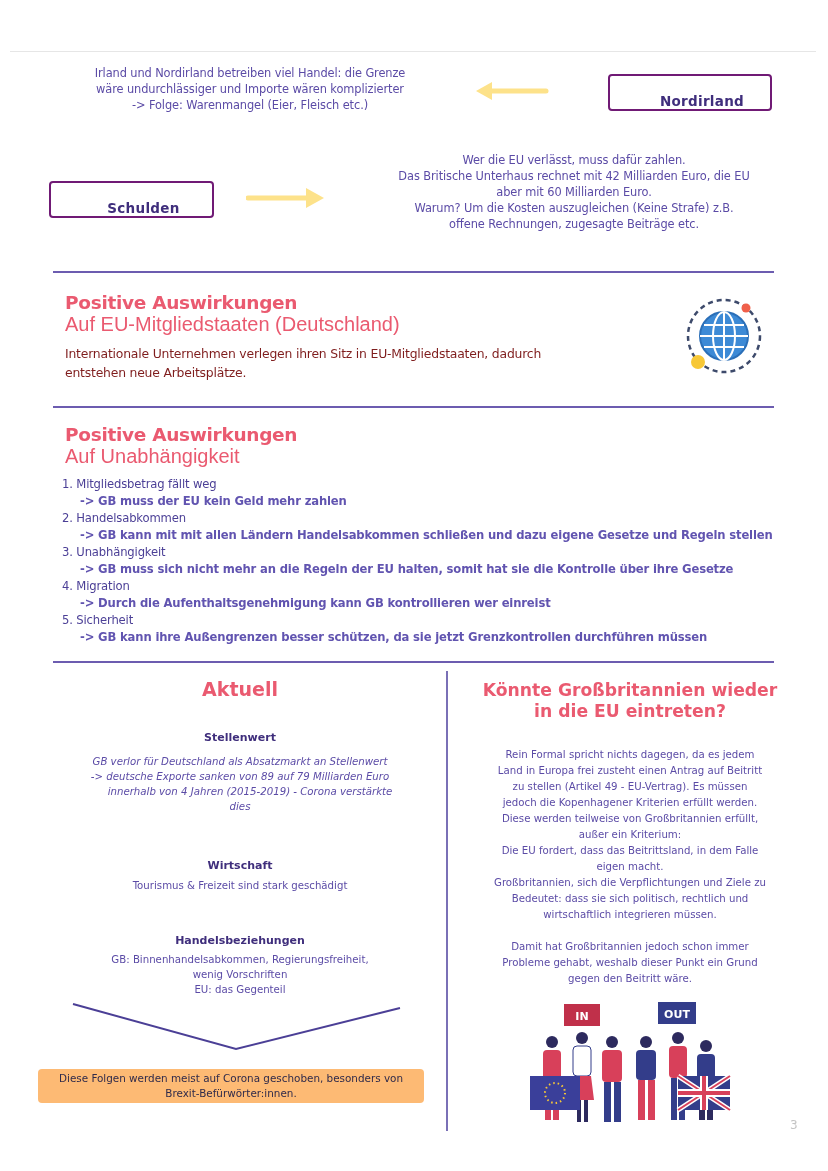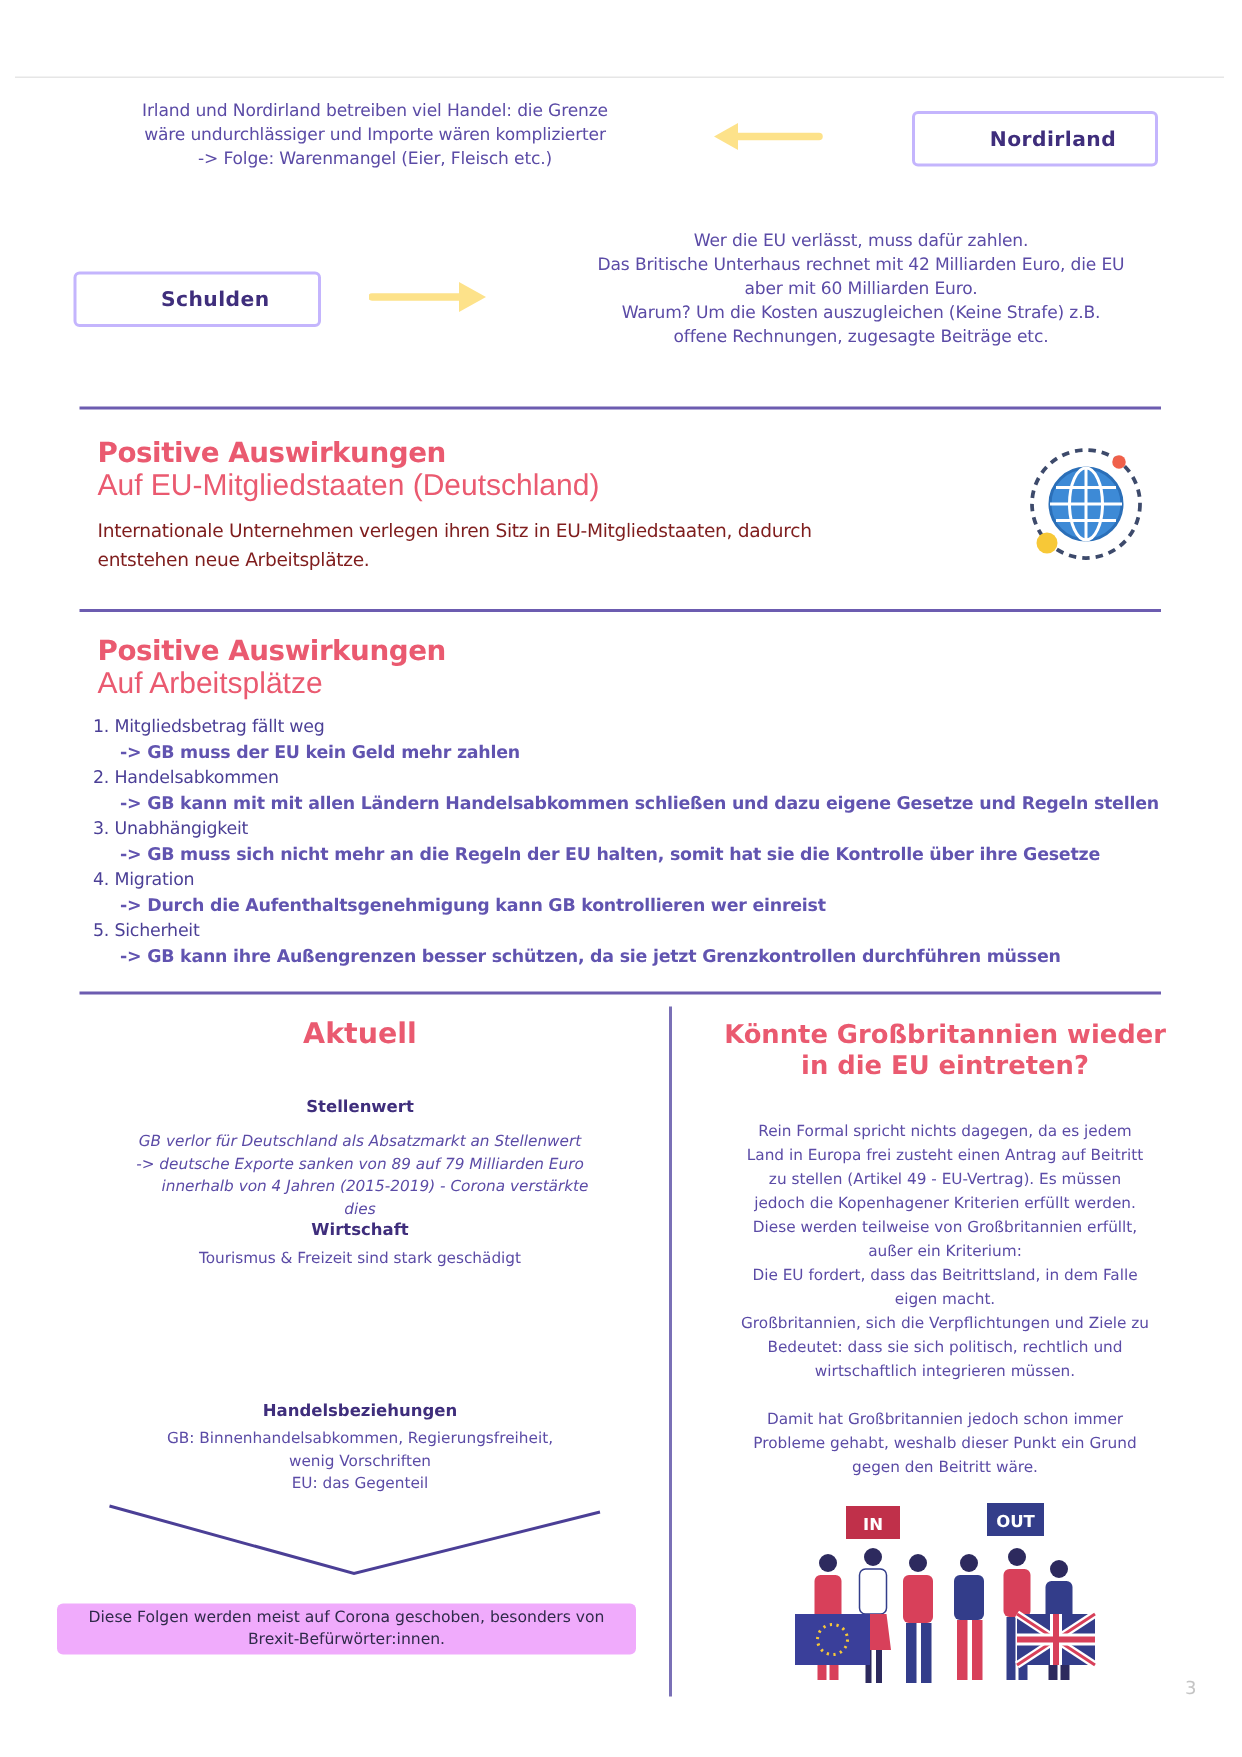--- a/index.html
+++ b/index.html
@@ -4,23 +4,23 @@
 <style>
   * { box-sizing: border-box; margin: 0; padding: 0; }
   html, body { width: 828px; height: 1171px; background: #ffffff; overflow: hidden; }
   body { position: relative; font-family: "DejaVu Sans", sans-serif; color: #5b4fa8; }
   .abs { position: absolute; }
   .top-rule { left: 10px; top: 51px; width: 806px; height: 1px; background: #e6e6e6; }
 
   .ctext { text-align: center; font-size: 11.4px; line-height: 16px; color: #5b4ba6; letter-spacing: -0.1px; }
 
   .box {
-    border: 2px solid #c4b5fd; border-radius: 4px; background: #fff;
+    border: 2px solid #701a75; border-radius: 4px; background: #fff;
     font-weight: bold; font-size: 13.5px; color: #3f2e7c; display: flex;
-    align-items: center; justify-content: center; letter-spacing: 0.3px; padding-left: 24px;
+    align-items: flex-end; justify-content: center; letter-spacing: 0.3px; padding-left: 24px;
   }
 
   .arrow { height: 22px; }
 
   .hr { height: 2px; background: #6c5cb0; }
 
   .pos-title { font-family: "DejaVu Sans", sans-serif; font-weight: bold; font-size: 18.5px; color: #ea5a70; letter-spacing: -0.3px; }
   .pos-sub { font-family: "Liberation Sans", sans-serif; font-size: 20px; color: #ea5a70; }
   .body-text { font-size: 12.4px; line-height: 19px; color: #7f1d1d; letter-spacing: -0.2px; }
 
@@ -28,21 +28,21 @@
   .list .item { line-height: 17px; }
   .list .sub { line-height: 17px; padding-left: 18px; color: #6154b0; font-weight: bold; }
 
   .h-pink { font-weight: bold; color: #ea5a70; text-align: center; }
   .h-sm { font-weight: bold; font-size: 11px; color: #3f2e7c; text-align: center; }
   .small { font-size: 10.2px; line-height: 15px; color: #5b4ba6; text-align: center; }
 
   .vrule { left: 446px; top: 671px; width: 2px; height: 460px; background: #7a70b6; }
 
   .note {
-    background: #f0abfc; border-radius: 4px; font-size: 10.4px; line-height: 15px;
+    background: #fdba74; border-radius: 4px; font-size: 10.4px; line-height: 15px;
     color: #2f2a4a; text-align: center; padding: 2px 6px;
   }
   .page-num { font-size: 12px; color: #c4c4c4; }
 </style>
 </head>
 <body>
 
 <div class="abs top-rule"></div>
 
 <div class="abs ctext" style="left:40px; top:65px; width:420px;">
@@ -94,21 +94,21 @@
     <ellipse cx="42" cy="42" rx="11" ry="24"></ellipse>
   </g>
   <circle cx="64" cy="14" r="4.5" fill="#f0604a"></circle>
   <circle cx="16" cy="68" r="7" fill="#f7c837"></circle>
 </svg>
 
 <div class="abs hr" style="left:53px; top:406px; width:721px;"></div>
 
 <div class="abs" style="left:65px; top:424px; width:600px;">
   <div class="pos-title">Positive Auswirkungen</div>
-  <div class="pos-sub">Auf Arbeitsplätze</div>
+  <div class="pos-sub">Auf Unabhängigkeit</div>
 </div>
 <div class="abs list" style="left:62px; top:476px; width:740px;">
   <div>
     <div class="item">1.  Mitgliedsbetrag fällt weg</div>
     <div class="sub">-&gt; GB muss der EU kein Geld mehr zahlen</div>
   </div>
   <div>
     <div class="item">2. Handelsabkommen</div>
     <div class="sub">-&gt; GB kann mit mit allen Ländern Handelsabkommen schließen und dazu eigene Gesetze und Regeln stellen</div>
   </div>
@@ -134,21 +134,21 @@
 <div class="abs" style="left:50px; top:731px; width:380px;">
   <div class="h-sm">Stellenwert</div>
   <div class="small" style="margin-top:10px;font-style:italic;">
     <div>GB verlor für Deutschland als Absatzmarkt an Stellenwert</div>
     <div>-&gt; deutsche Exporte sanken von 89 auf 79 Milliarden Euro</div>
     <div style="padding-left:20px;">innerhalb von 4 Jahren (2015-2019) - Corona verstärkte</div>
     <div>dies</div>
   </div>
 </div>
 
-<div class="abs" style="left:50px; top:813px; width:380px;">
+<div class="abs" style="left:50px; top:859px; width:380px;">
   <div class="h-sm">Wirtschaft</div>
   <div class="small" style="margin-top:6px;">
     <div>Tourismus &amp; Freizeit sind stark geschädigt</div>
   </div>
 </div>
 
 <div class="abs" style="left:50px; top:934px; width:380px;">
   <div class="h-sm">Handelsbeziehungen</div>
   <div class="small" style="margin-top:5px;">
     <div>GB: Binnenhandelsabkommen, Regierungsfreiheit,</div>

